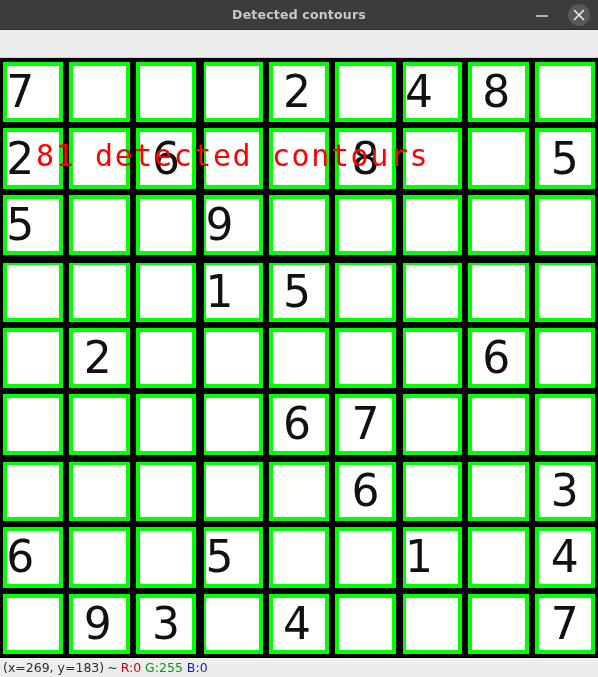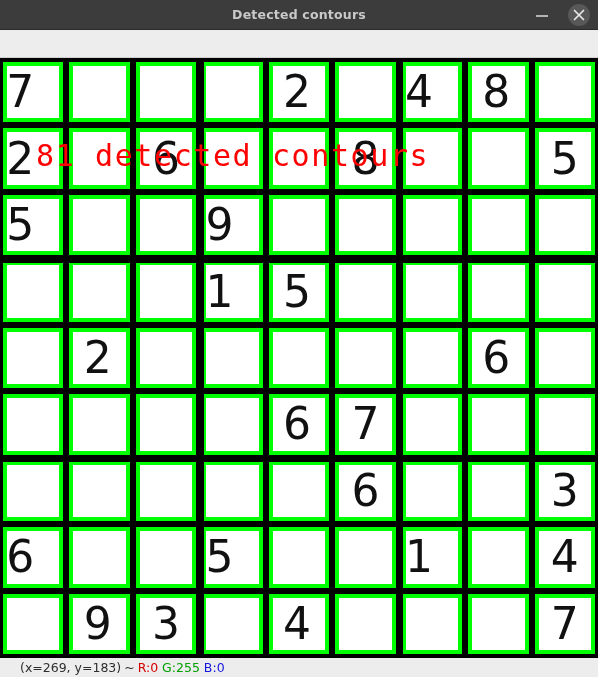--- a/index.html
+++ b/index.html
@@ -155,21 +155,21 @@
   #statusbar {
     position: absolute;
     left: 0; top: 658px;
     width: 598px;
     height: 19px;
     background: #ededed;
     font-size: 12.5px;
     line-height: 19px;
     color: #2e2e2e;
     white-space: nowrap;
-    padding-left: 20px;
+    padding-left: 3px;
     box-sizing: border-box;
     user-select: none;
   }
   #statusbar span { display: inline; }
   .sb-r { color: #d40000; }
   .sb-g { color: #00a000; }
   .sb-b { color: #1515e0; }
   .sb-sep { color: #2e2e2e; padding: 0 3px; }
 </style>
 </head>

